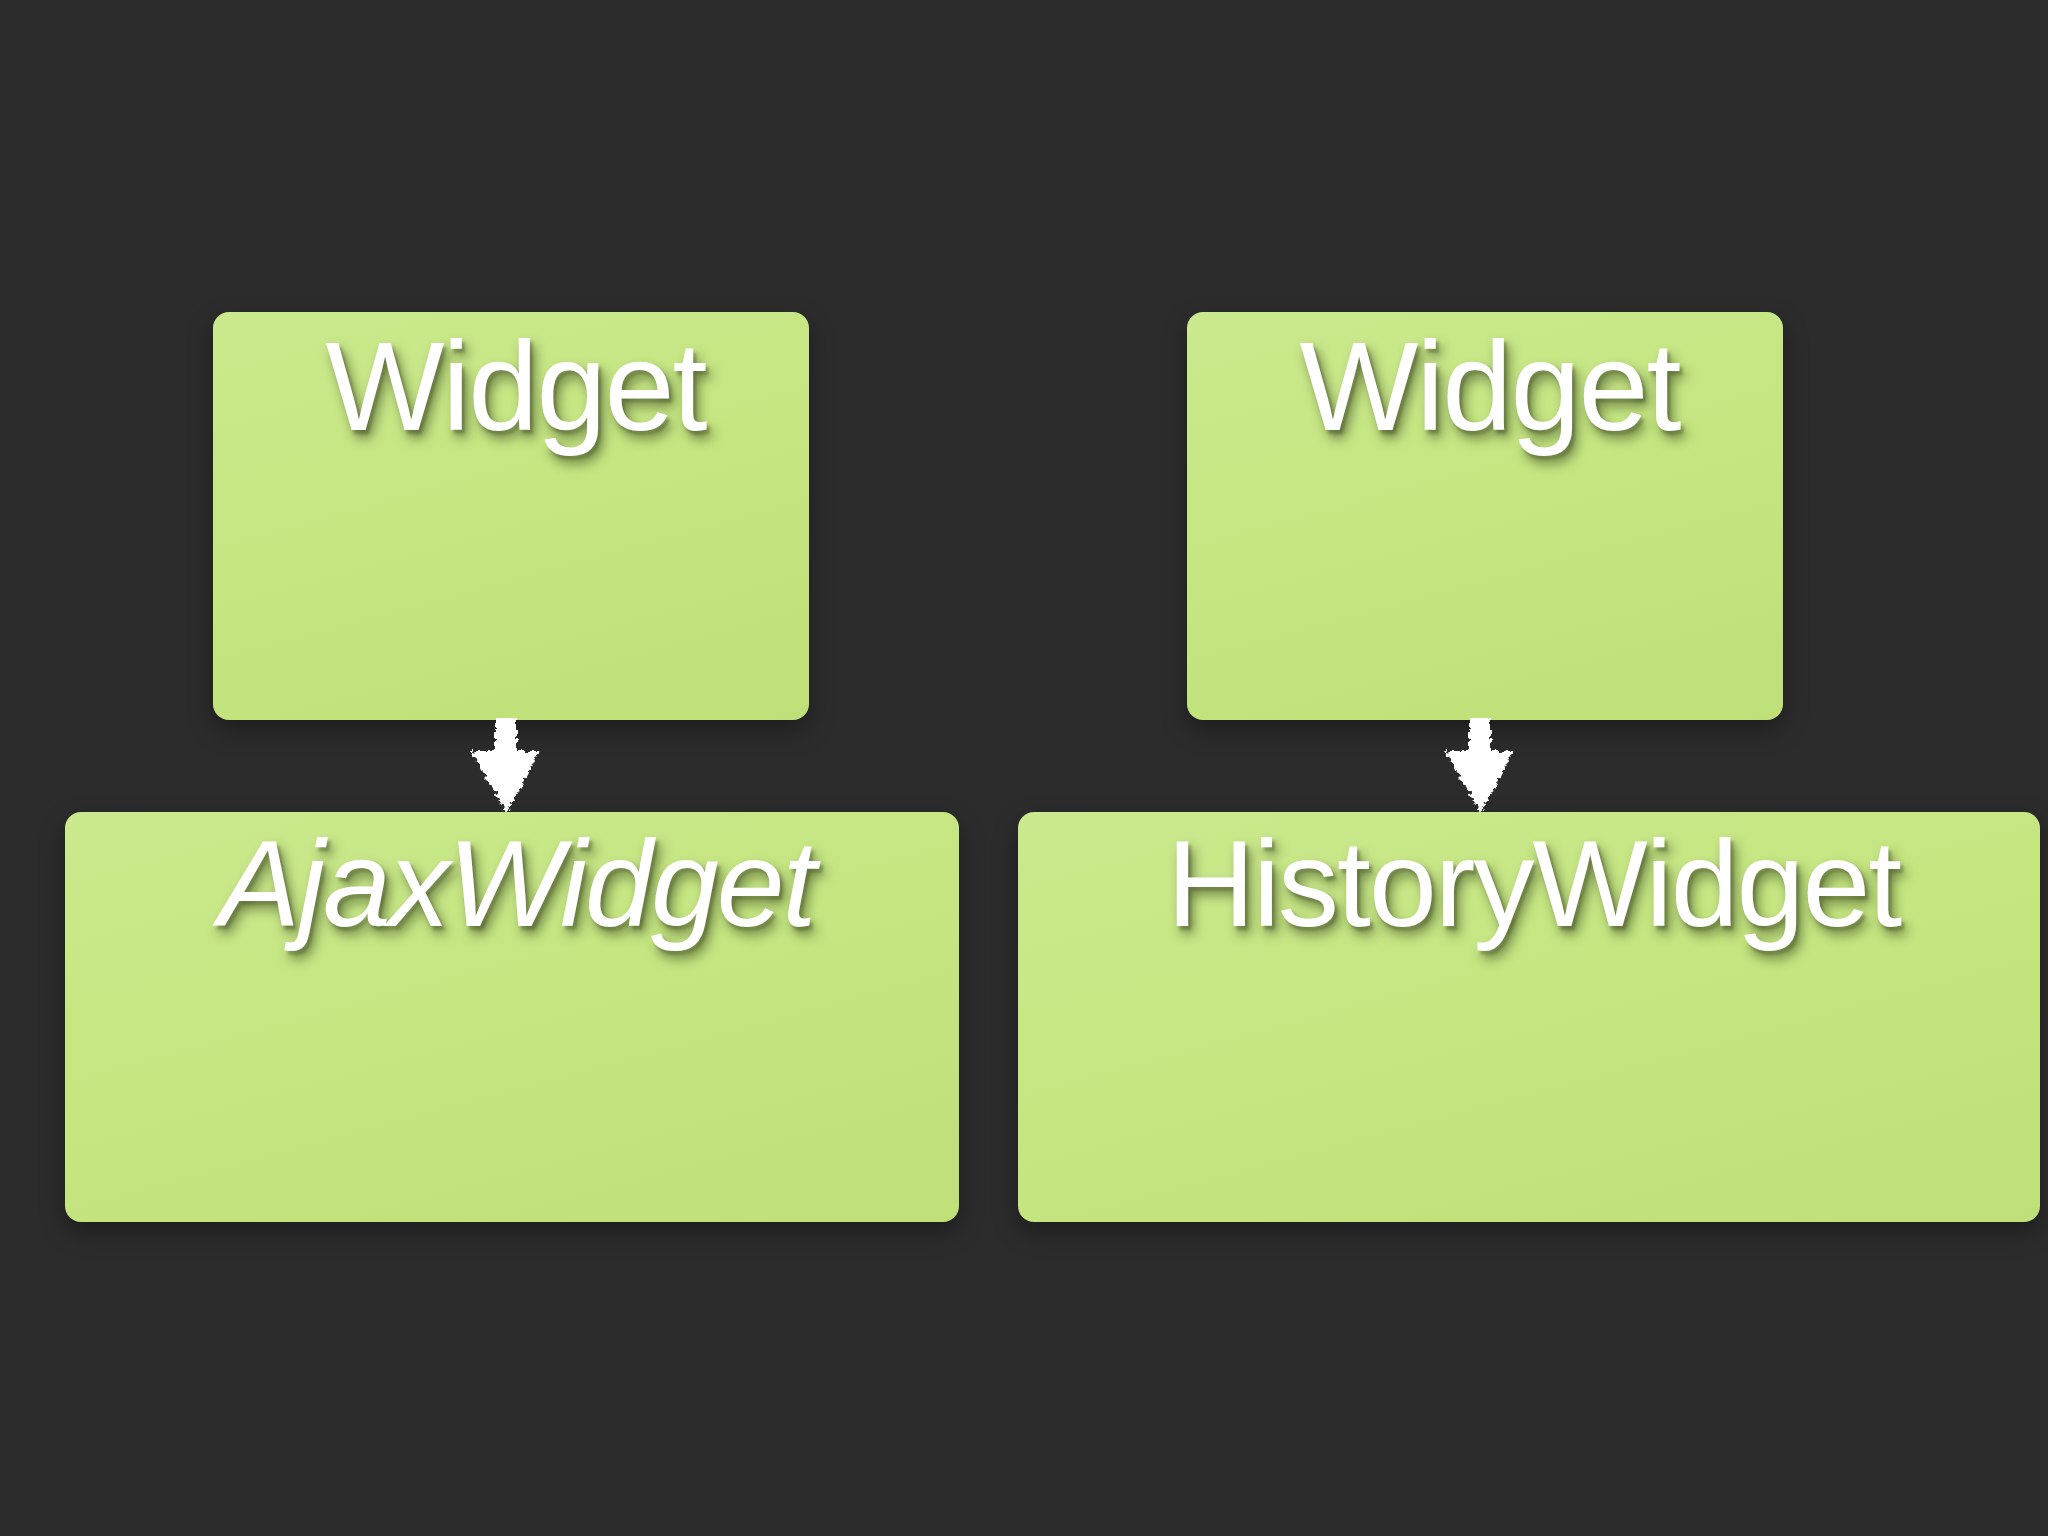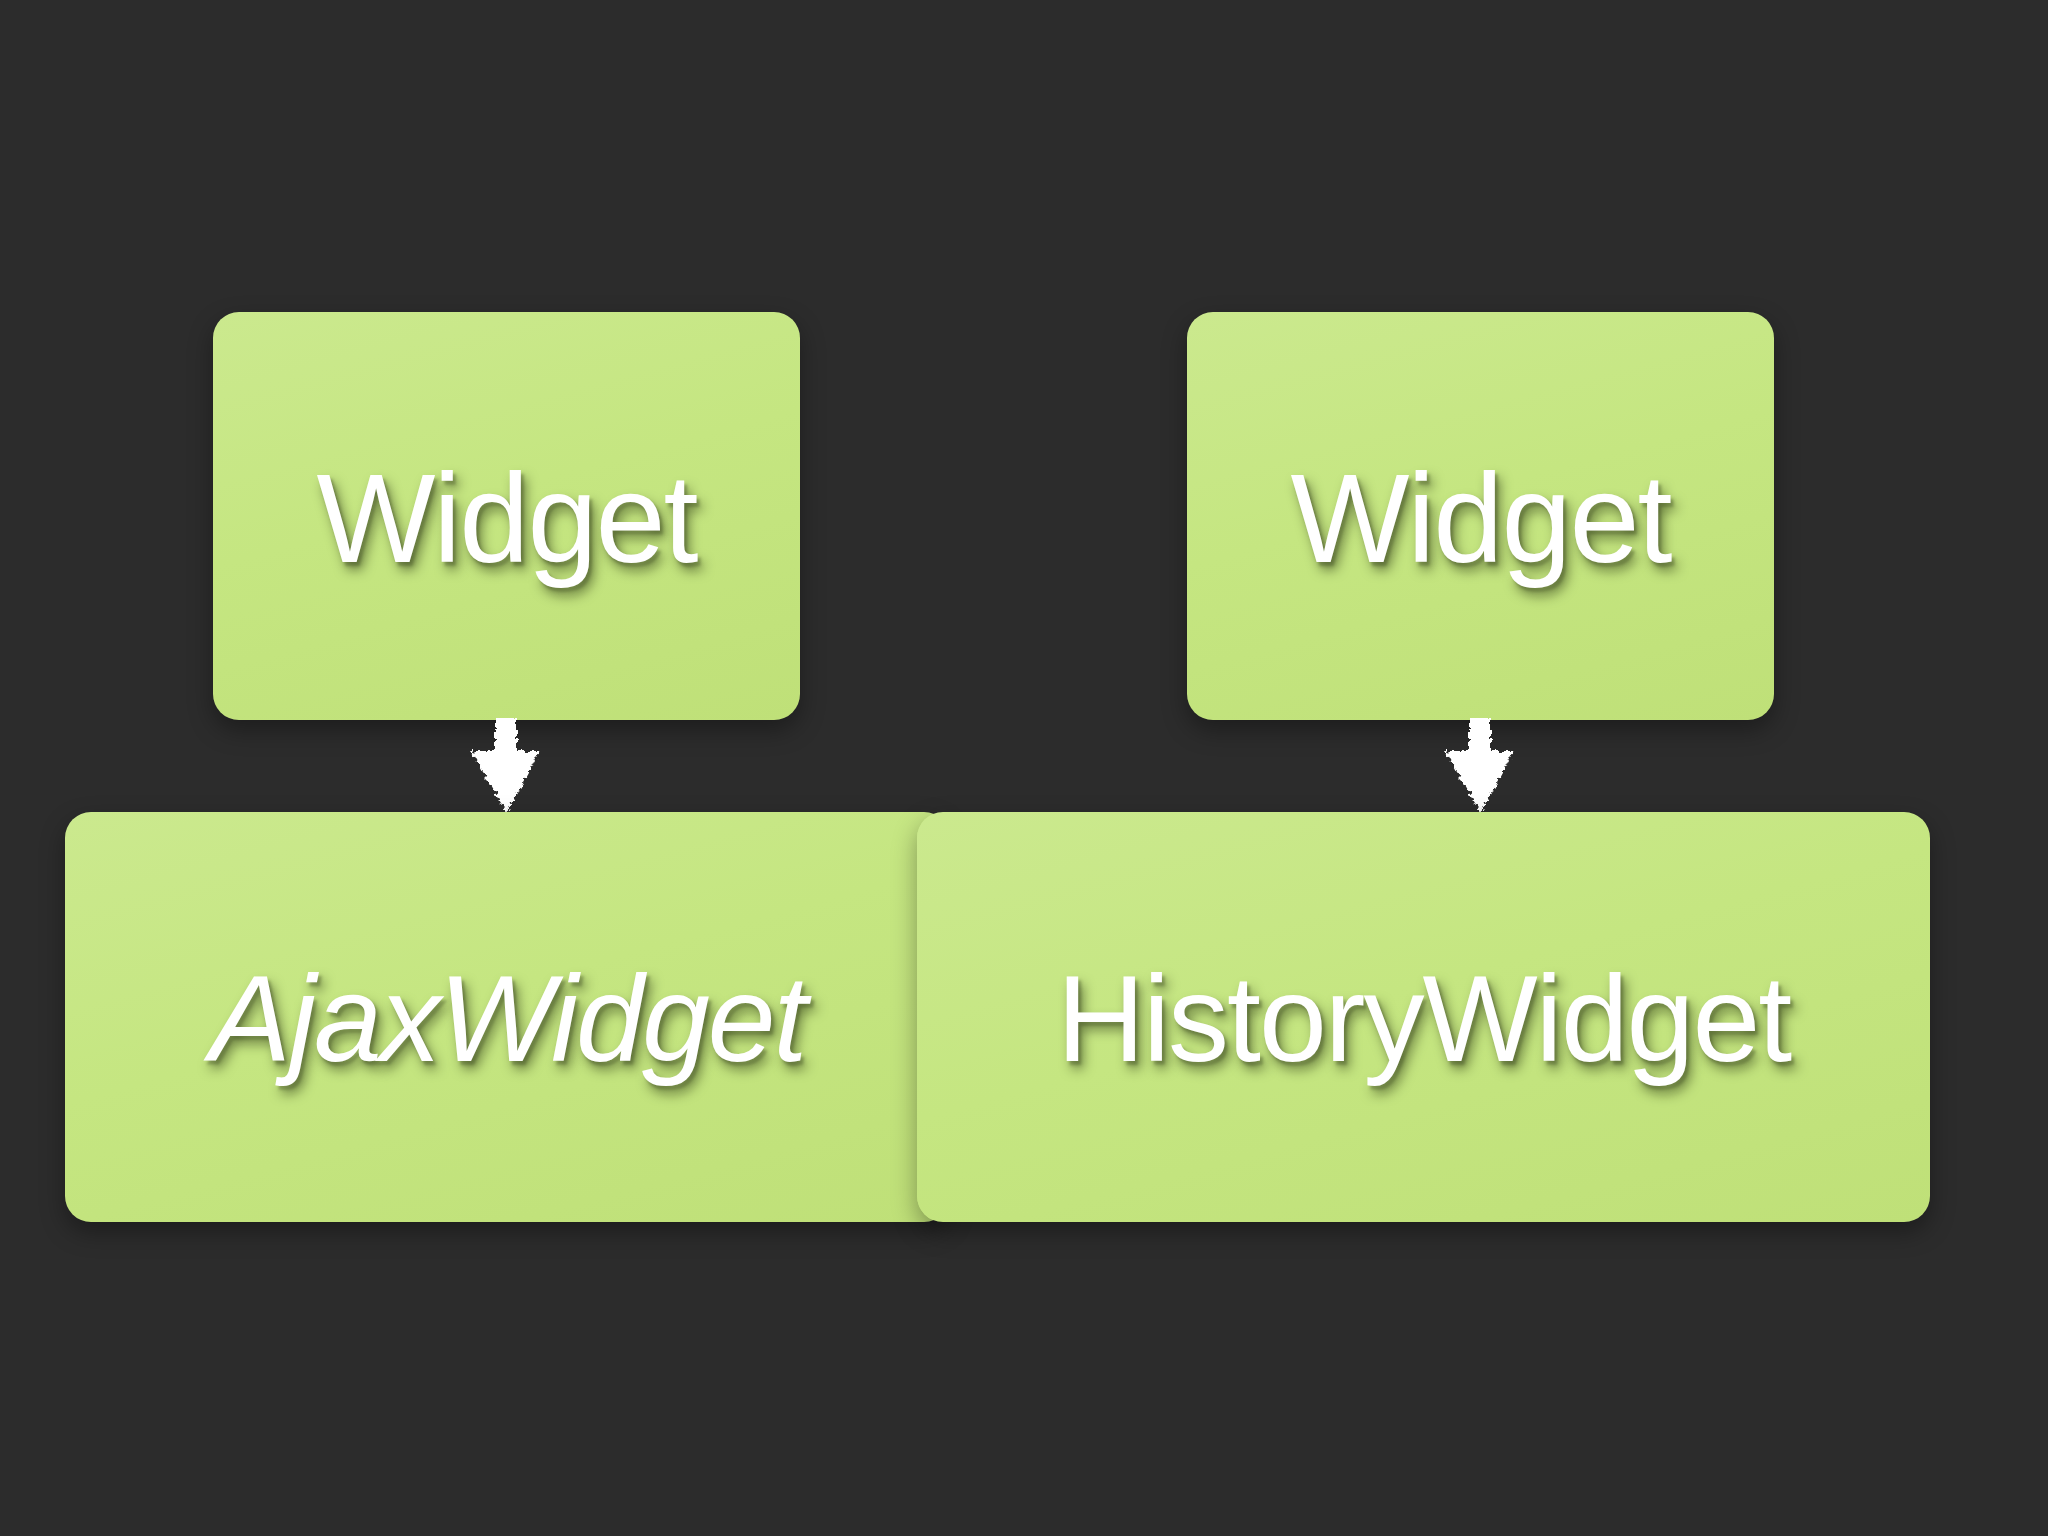--- a/index.html
+++ b/index.html
@@ -12,41 +12,41 @@
     font-family: "Liberation Sans", sans-serif;
   }
   .stage {
     position: relative;
     width: 2048px;
     height: 1536px;
     background: #2c2c2c;
   }
   .box {
     position: absolute;
-    border-radius: 26px;
+    border-radius: 16px;
     background: linear-gradient(165deg, #cbe98e 0%, #c5e681 45%, #bfe078 100%);
     display: flex;
-    align-items: center;
     justify-content: center;
     box-shadow: 0 10px 24px rgba(0,0,0,0.35);
+    padding-left: 9px;
   }
   .box .label {
     color: #ffffff;
     letter-spacing: -2px;
     white-space: nowrap;
     text-shadow: 3px 4px 3px rgba(50,60,25,0.35), 5px 8px 12px rgba(35,45,15,0.55);
     transform: translateY(2px);
   }
   .parent-box .label { font-size: 126px; }
   .child-box  .label { font-size: 122px; }
 
   .parent-left  { left: 213px;  top: 312px; width: 587px;  height: 408px; }
   .parent-right { left: 1187px; top: 312px; width: 587px;  height: 408px; }
   .child-left   { left: 65px;   top: 812px; width: 885px;  height: 410px; font-style: italic; }
-  .child-right  { left: 917px;  top: 812px; width: 1013px; height: 410px; }
+  .child-right  { left: 1018px;  top: 812px; width: 1013px; height: 410px; }
 
   .arrow {
     position: absolute;
     width: 72px;
     height: 97px;
   }
   .arrow-left  { left: 470px;  top: 718px; }
   .arrow-right { left: 1444px; top: 718px; }
 </style>
 </head>

